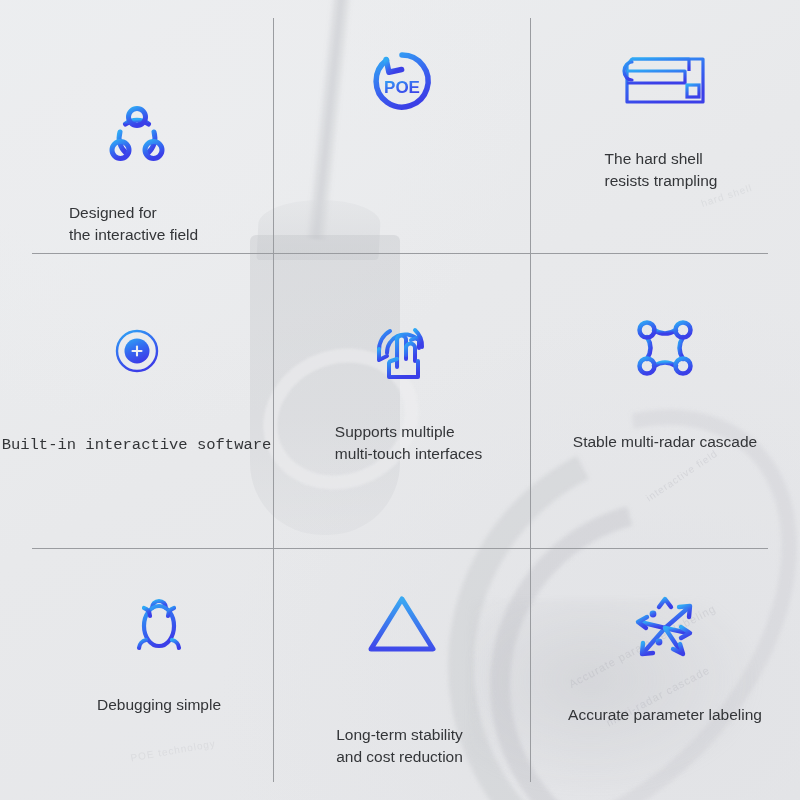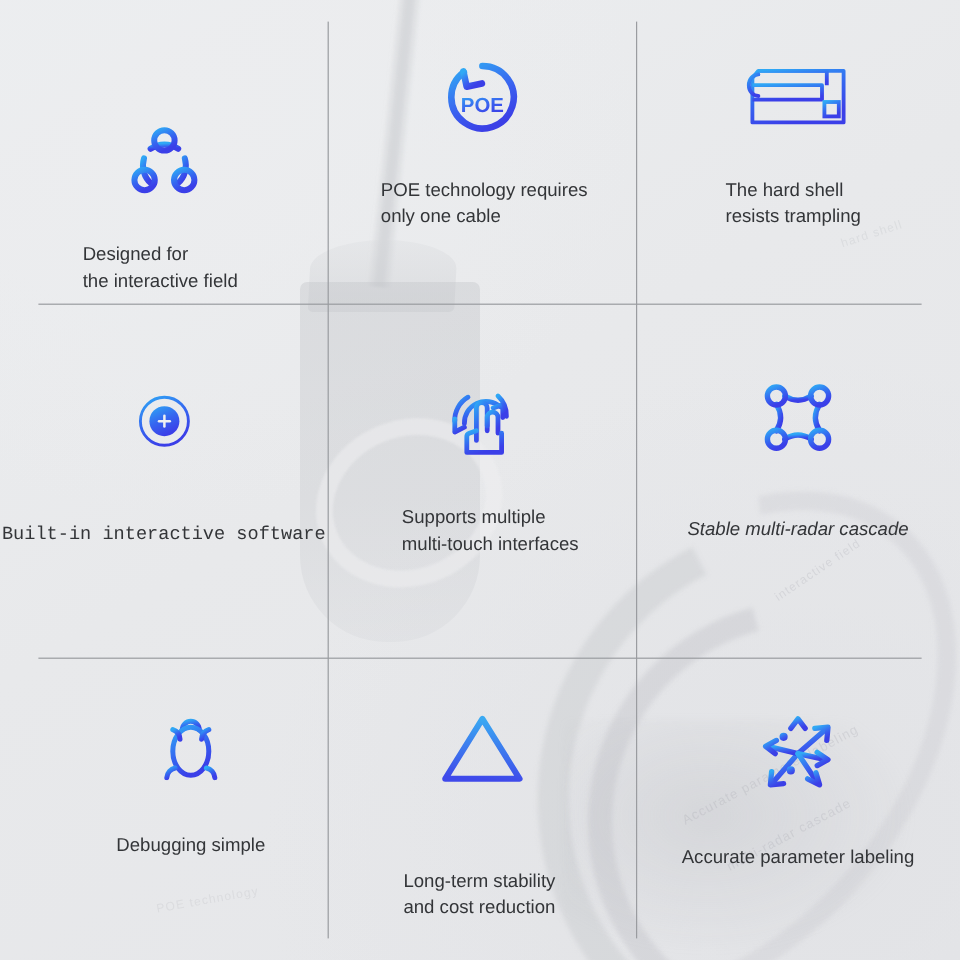--- a/index.html
+++ b/index.html
@@ -188,21 +188,21 @@
   .c0 .caption { margin-top: 30px; margin-left: -6px; }
   .c1 { padding-top: 46px; }
   .c1 .caption { margin-top: 32px; margin-left: 4px; }
   .c2 { padding-top: 50px; }
   .c2 .caption { margin-top: 38px; margin-left: -8px; }
 
   .c3 { padding-top: 65px; font-family: Liberation Mono, monospace; }
   .c3 .caption { margin-top: 50px; margin-left: 0px; }
   .c4 { padding-top: 62px; }
   .c4 .caption { margin-top: 34px; margin-left: 14px; }
-  .c5 { padding-top: 62px; font-style: italic; }
+  .c5 { padding-top: 62px; }
   .c5 .caption { margin-top: 50px; }
 
   .c6 { padding-top: 42px; margin-left: 45px; }
   .c6 .caption { margin-top: 38px; }
   .c7 { padding-top: 45px; gap: 37px; }
   .c7 .caption { margin-top: 32px; margin-left: -4px; }
   .c8 { padding-top: 42px; }
   .c8 .caption { margin-top: 40px; }
 
   svg { display: block; }
@@ -270,22 +270,20 @@
     </div>
 
     <div class="cell c1">
       <div class="icon-wrap">
         <svg width="70" height="70" viewBox="0 0 70 70">
           <path d="M35 9 A26 26 0 1 1 19.5 14.2" fill="none" stroke="url(#gradBlueD)" stroke-width="5.5" stroke-linecap="round"></path>
           <path d="M20.5 12 L20.5 25 L33.5 25" fill="none" stroke="url(#gradBlueD)" stroke-width="5.5" stroke-linecap="round" stroke-linejoin="round" transform="rotate(-12 27 19)"></path>
           <text x="35" y="47" text-anchor="middle" font-family="Liberation Sans, sans-serif" font-size="17" font-weight="bold" fill="url(#gradBlueD)">POE</text>
         </svg>
       </div>
-      <div class="caption">POE technology requires
-only one cable</div>
     </div>
 
     <div class="cell c2">
       <div class="icon-wrap">
         <svg width="92" height="60" viewBox="0 0 92 60">
           <path d="M8 21 L8 52 L84 52 L84 9 L13 9 L8 15 Z" fill="none" stroke="url(#gradBlue)" stroke-width="3.2" stroke-linejoin="round"></path>
           <path d="M8 21 L66 21 L66 33 L8 33" fill="none" stroke="url(#gradBlue)" stroke-width="3.2" stroke-linejoin="round"></path>
           <path d="M13 9 L70 9 L70 21" fill="none" stroke="url(#gradBlue)" stroke-width="3.2" stroke-linejoin="round"></path>
           <path d="M13 12 A8 9 0 0 0 13 30" fill="none" stroke="url(#gradBlue)" stroke-width="3.2" stroke-linecap="round"></path>
           <rect x="68" y="35" width="12" height="12" fill="none" stroke="url(#gradBlue)" stroke-width="3.2"></rect>

